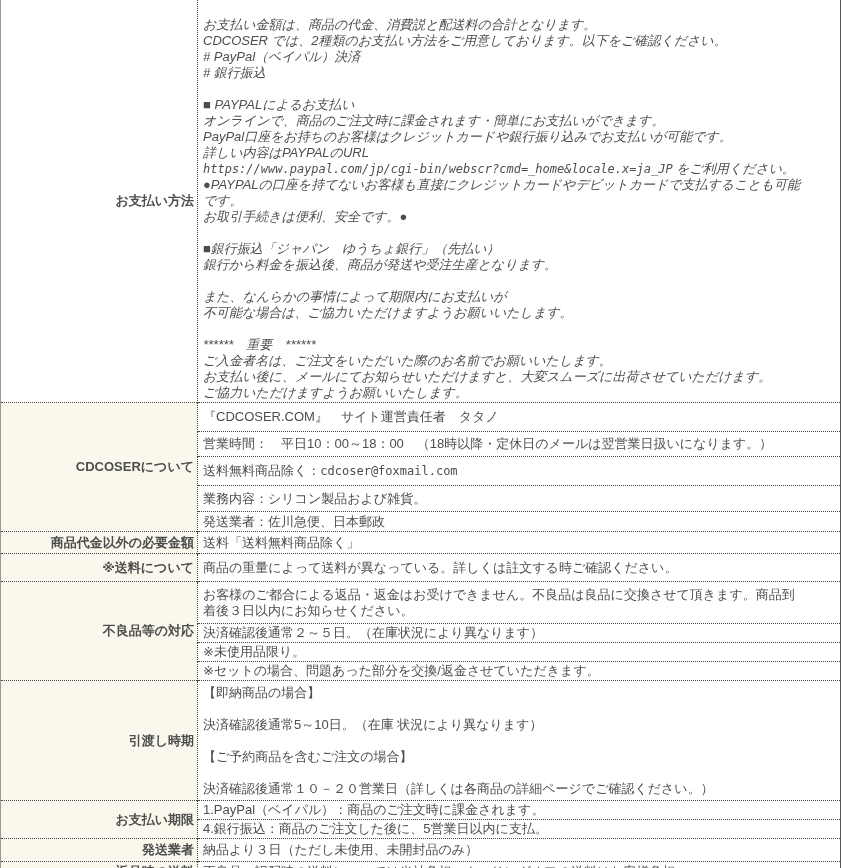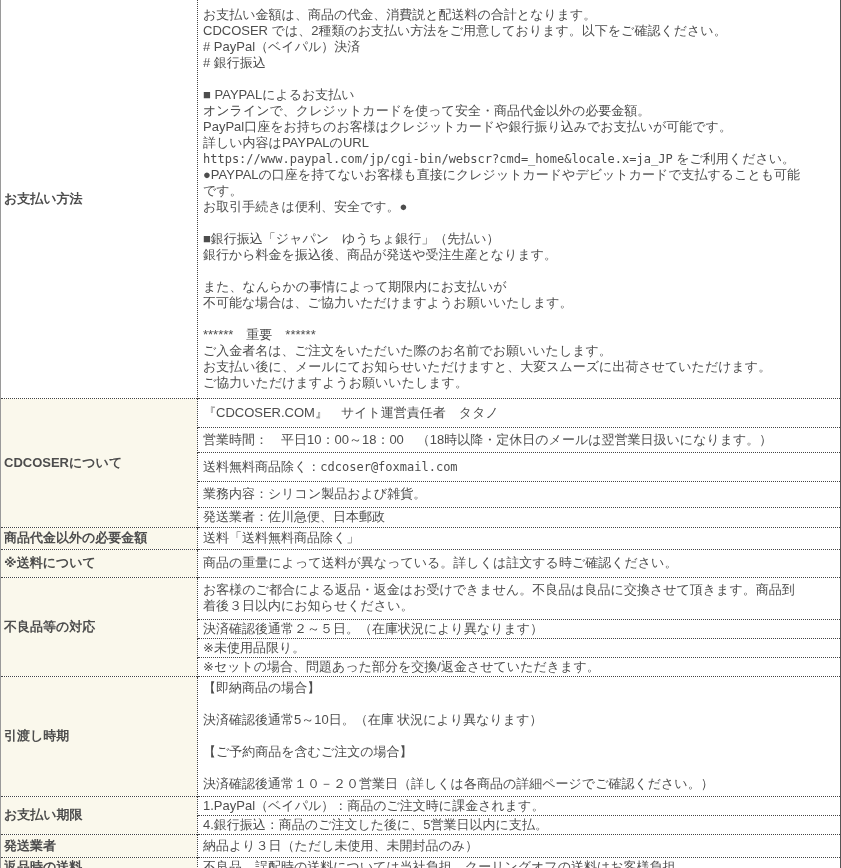--- a/index.html
+++ b/index.html
@@ -19,33 +19,33 @@
   col.c-label{width:197px;}
   col.c-content{width:643px;}
   th,td{
     border-top:1px dotted #444444;
     padding:1px 3px;
     overflow:hidden;
   }
   tbody tr:first-child th, tbody tr:first-child td{border-top:none;}
   th.rowlabel{
     font-weight:bold;
-    text-align:left;
+    text-align:right;
     vertical-align:middle;
     background:#faf8ec;
     border-right:1px dotted #444444;
     color:#4d4d4d;
   }
   th.bg-white{background:#ffffff;}
   td.content{
     vertical-align:middle;
     text-align:left;
     padding-left:5px;
   }
-  td.v-top{vertical-align:top;padding-top:7px;}
+  td.v-top{vertical-align:top;padding-top:17px;font-style:italic;}
   .ln{min-height:16px;white-space:nowrap;overflow:hidden;}
   .mono{font-family:"DejaVu Sans Mono","Liberation Mono",monospace;font-size:12px;}
   .bold{font-weight:normal;}
 </style>
 </head>
 <body>
 
 <div class="page">
 <table class="policy">
   <colgroup>
@@ -56,21 +56,21 @@
 
     <tr style="height:398px">
       <th class="rowlabel bg-white">お支払い方法</th>
       <td class="content v-top">
         <div class="ln">お支払い金額は、商品の代金、消費説と配送料の合計となります。</div>
         <div class="ln">CDCOSER では、2種類のお支払い方法をご用意しております。以下をご確認ください。</div>
         <div class="ln"># PayPal（ベイパル）決済</div>
         <div class="ln"># 銀行振込</div>
         <div class="ln"></div>
         <div class="ln">■ PAYPALによるお支払い</div>
-        <div class="ln">オンラインで、クレジットカードを使って安全・商品代金以外の必要金額。</div>
+        <div class="ln">オンラインで、商品のご注文時に課金されます・簡単にお支払いができます。</div>
         <div class="ln">PayPal口座をお持ちのお客様はクレジットカードや銀行振り込みでお支払いが可能です。</div>
         <div class="ln">詳しい内容はPAYPALのURL</div>
         <div class="ln"><span class="mono">https://www.paypal.com/jp/cgi-bin/webscr?cmd=_home&amp;locale.x=ja_JP</span><span> をご利用ください。</span></div>
         <div class="ln">●PAYPALの口座を持てないお客様も直接にクレジットカードやデビットカードで支払することも可能</div>
         <div class="ln">です。</div>
         <div class="ln">お取引手続きは便利、安全です。●</div>
         <div class="ln"></div>
         <div class="ln">■銀行振込「ジャパン　ゆうちょ銀行」（先払い）</div>
         <div class="ln">銀行から料金を振込後、商品が発送や受注生産となります。</div>
         <div class="ln"></div>

